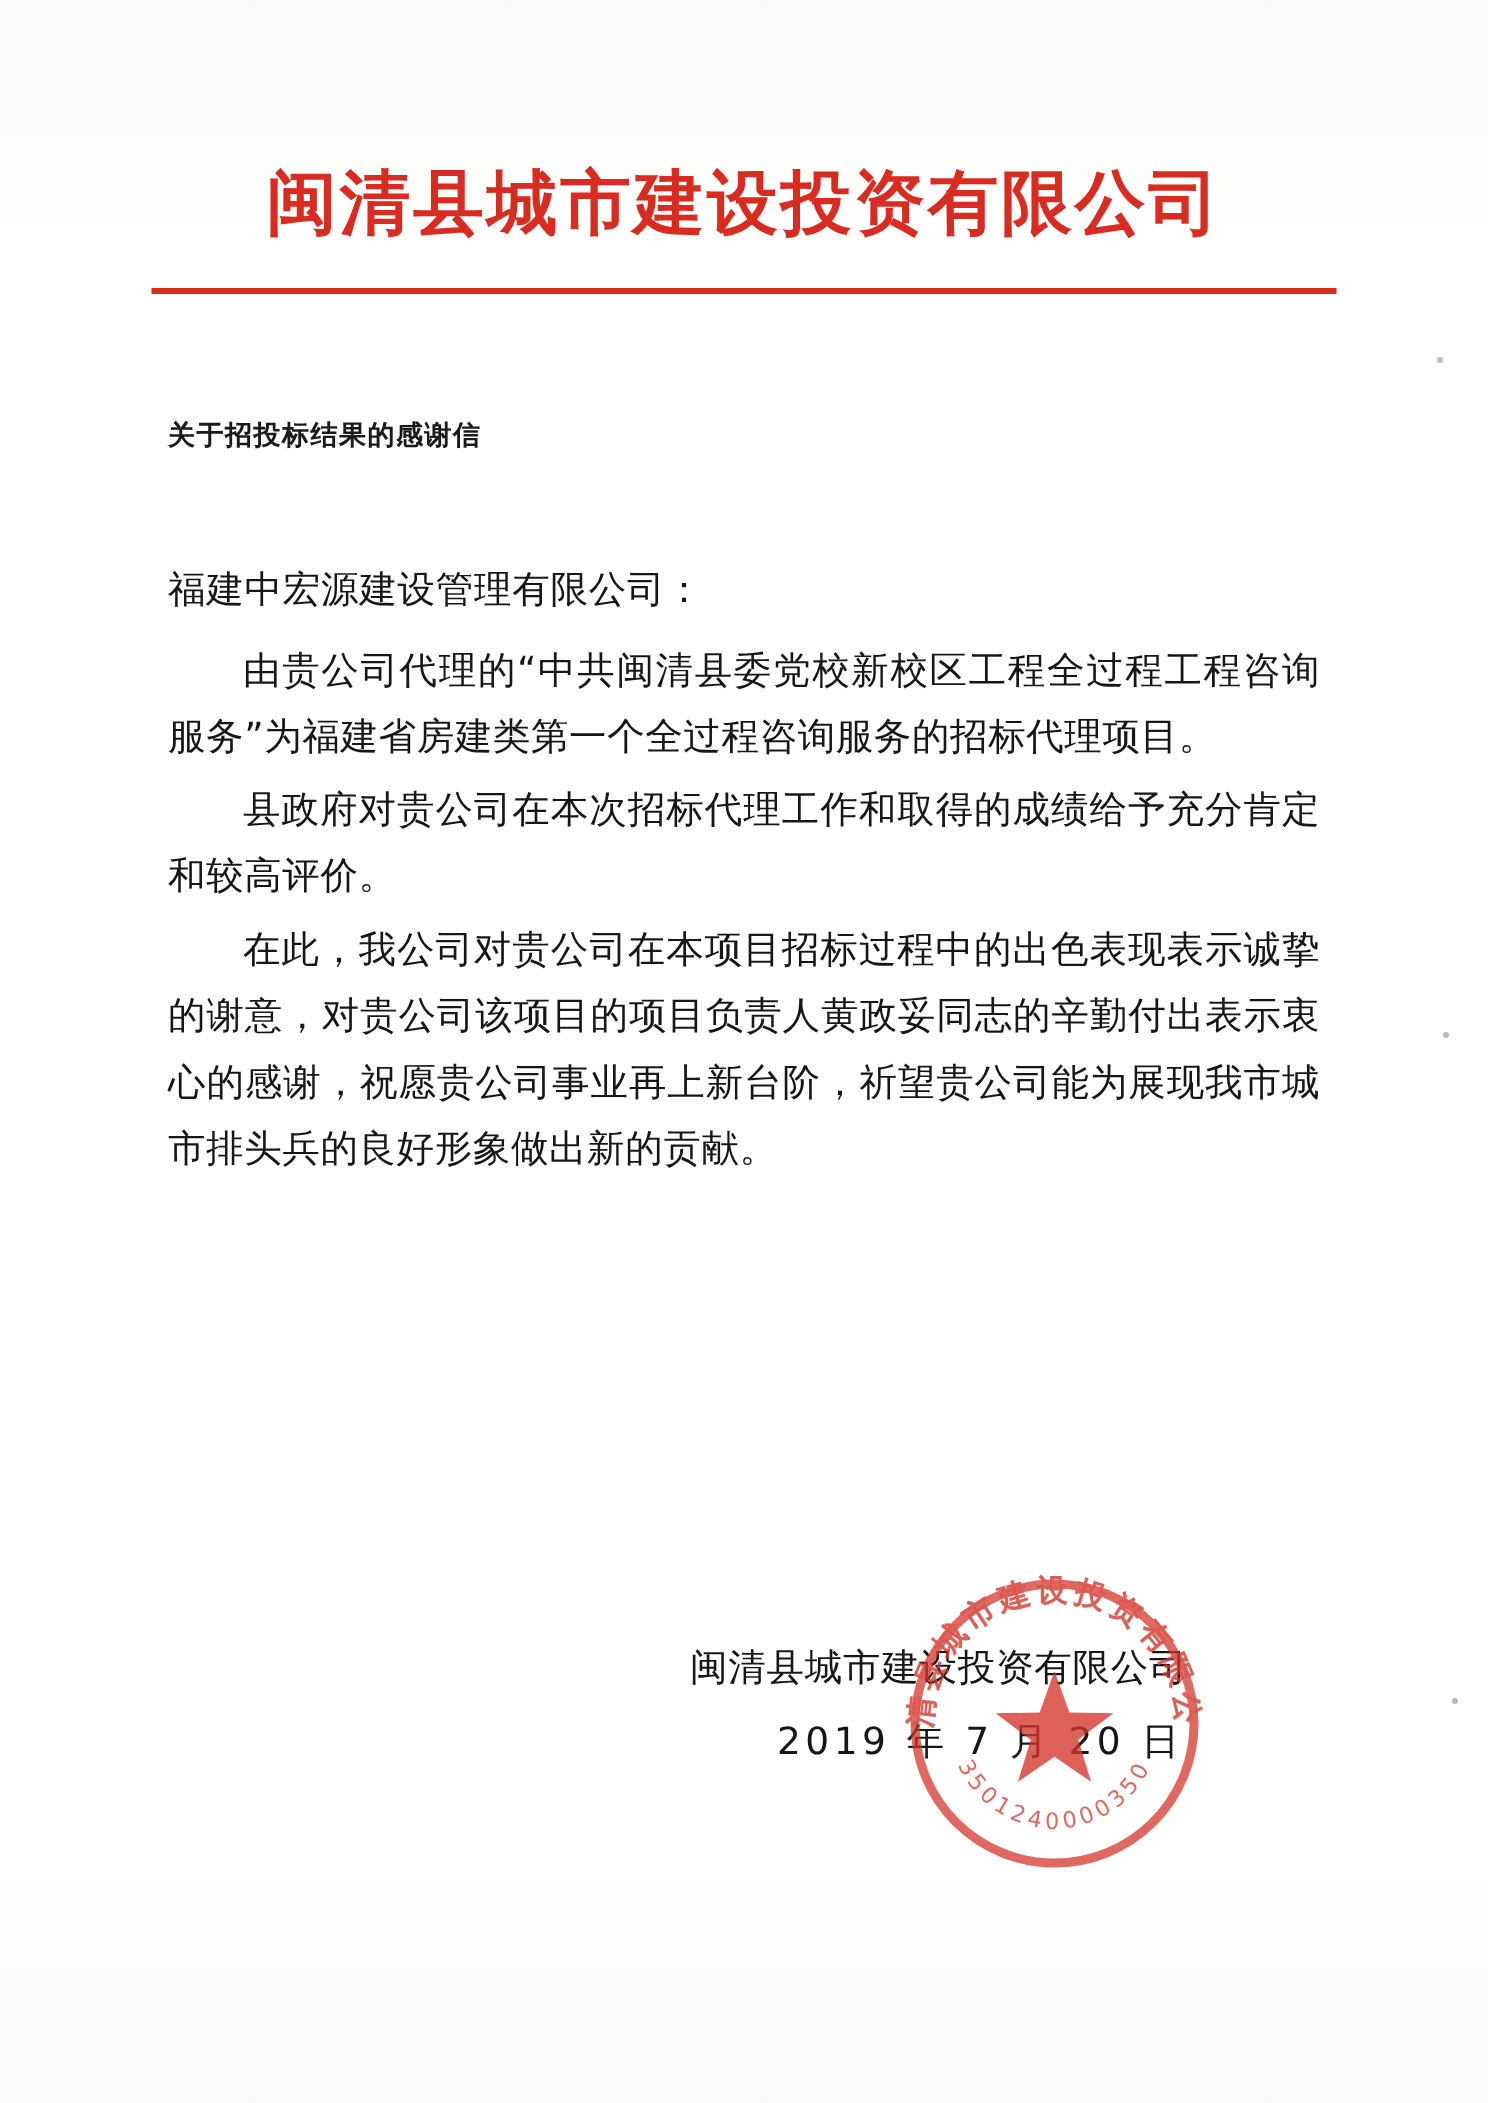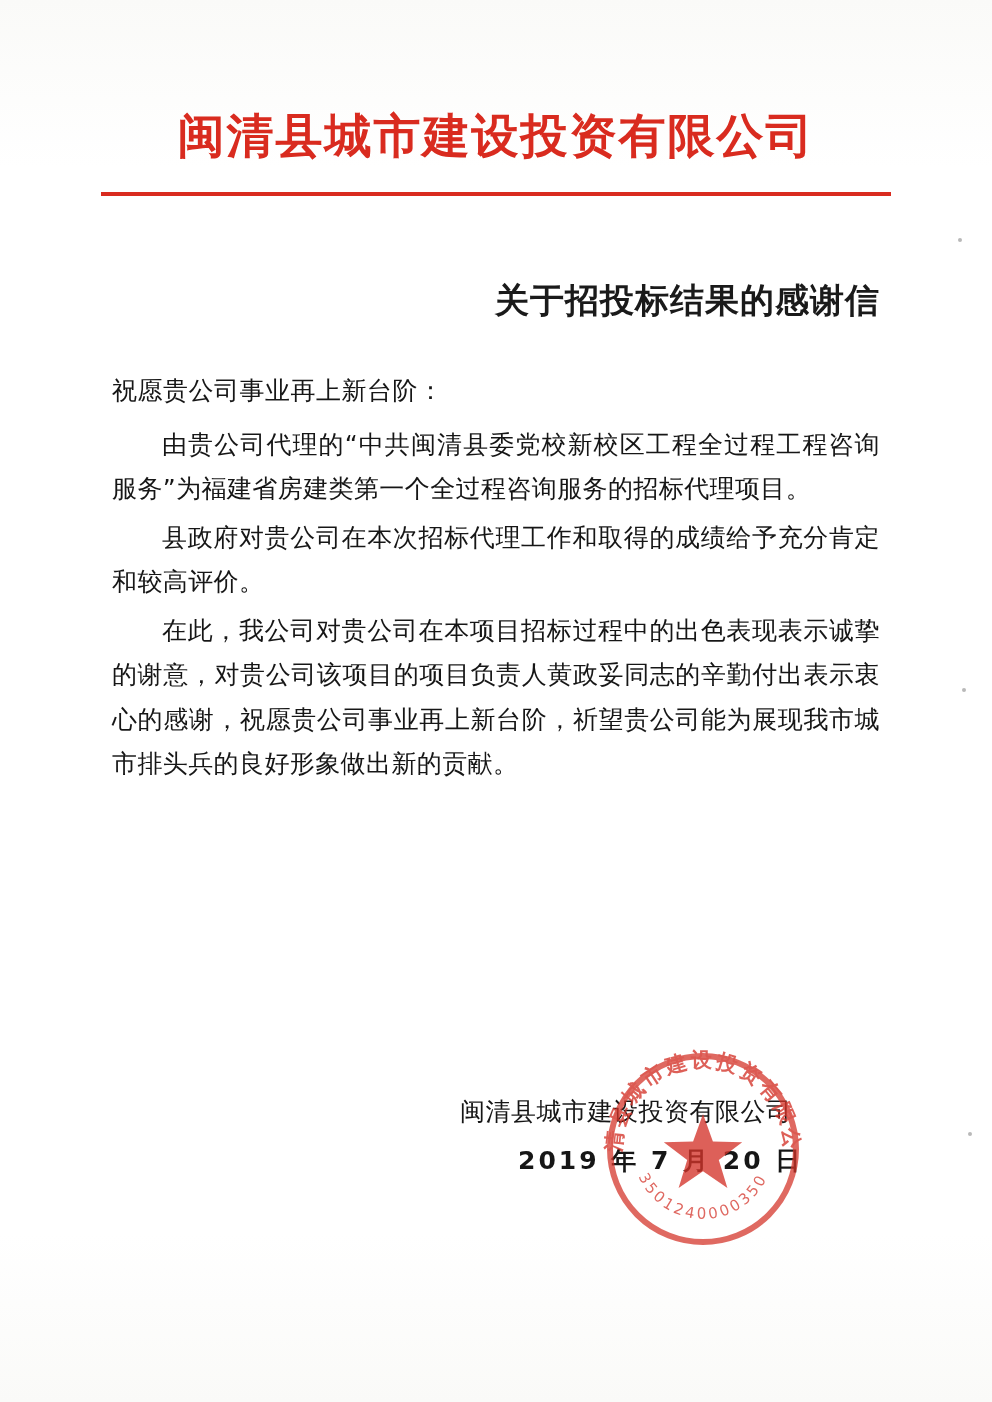--- a/index.html
+++ b/index.html
@@ -58,27 +58,27 @@
   }
 
   
   #doc {
     position: absolute;
     left: 112px;
     right: 112px;
     top: 278px;
   }
   #doc-title {
-    text-align: right;
+    text-align: left;
     font-family: "DejaVu Sans", "Liberation Sans", sans-serif;
     font-weight: bold;
-    font-size: 34px;
+    font-size: 18px;
     letter-spacing: 1px;
     color: #1a1a1a;
-    margin-bottom: 48px;
+    margin-bottom: 72px;
   }
   .salutation {
     font-size: 25px;
     line-height: 1.55;
     color: #161616;
     font-family: "DejaVu Sans", "Liberation Sans", sans-serif;
     margin-bottom: 12px;
     letter-spacing: 0.5px;
   }
   .para {
@@ -106,21 +106,20 @@
     font-size: 25px;
     letter-spacing: 0.5px;
     white-space: nowrap;
   }
   #sign-date {
     font-size: 25px;
     margin-top: 16px;
     margin-left: 58px;
     letter-spacing: 3px;
     white-space: nowrap;
-    font-weight: bold;
   }
 
   
   #seal {
     position: absolute;
     left: 596px;
     top: 1042px;
     width: 214px;
     height: 214px;
     pointer-events: none;
@@ -138,21 +137,21 @@
   <div class="speckle" style="left:968px; top:1132px;"></div>
 
   <div id="letterhead">
     <div class="org-name">闽清县城市建设投资有限公司</div>
     <div class="rule"></div>
   </div>
 
   <div id="doc">
     <div id="doc-title">关于招投标结果的感谢信</div>
 
-    <div class="salutation">祝愿贵公司事业再上新台阶：</div>
+    <div class="salutation">福建中宏源建设管理有限公司：</div>
 
     <p class="para">由贵公司代理的“中共闽清县委党校新校区工程全过程工程咨询服务”为福建省房建类第一个全过程咨询服务的招标代理项目。</p>
     <p class="para">县政府对贵公司在本次招标代理工作和取得的成绩给予充分肯定和较高评价。</p>
     <p class="para">在此，我公司对贵公司在本项目招标过程中的出色表现表示诚挚的谢意，对贵公司该项目的项目负责人黄政妥同志的辛勤付出表示衷心的感谢，祝愿贵公司事业再上新台阶，祈望贵公司能为展现我市城市排头兵的良好形象做出新的贡献。</p>
   </div>
 
   <div id="signature">
     <div id="sign-org">闽清县城市建设投资有限公司</div>
     <div id="sign-date">2019 年 7 月 20 日</div>
   </div>

